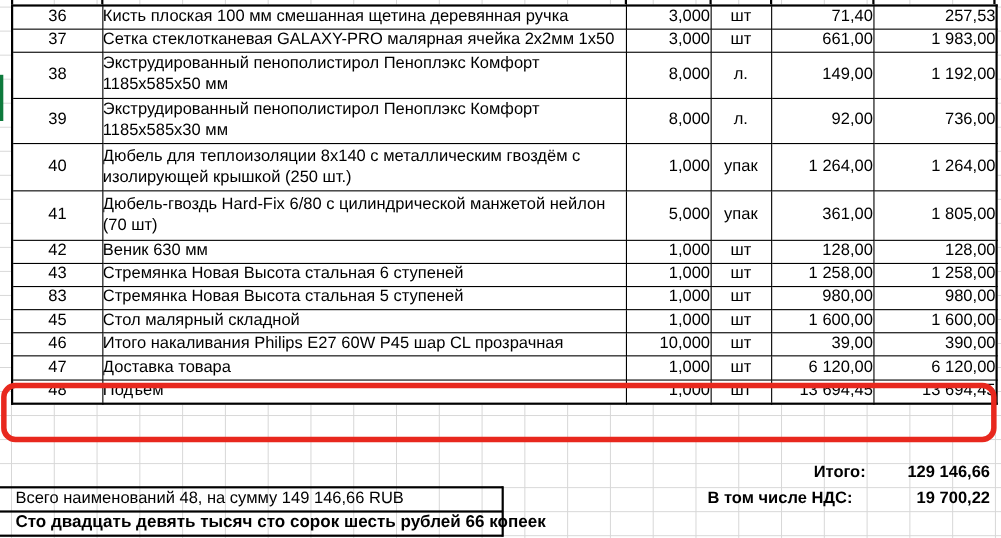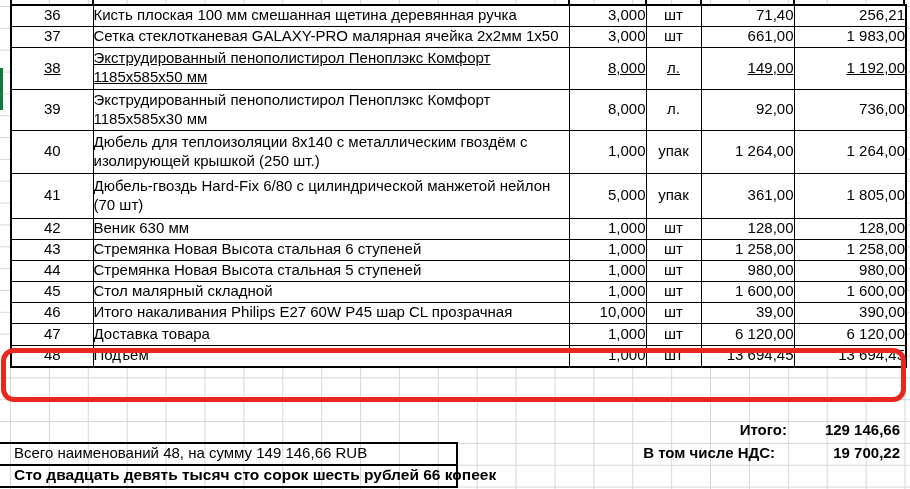--- a/index.html
+++ b/index.html
@@ -81,31 +81,31 @@
         <col style="width:93px">
         <col style="width:112px">
     </colgroup>
     <tbody>
         <tr style="height: 21px;">
           <td class="c-num">36</td>
           <td class="c-desc">Кисть плоская 100 мм смешанная щетина деревянная ручка</td>
           <td class="c-qty">3,000</td>
           <td class="c-unit">шт</td>
           <td class="c-price">71,40</td>
-          <td class="c-total">256,21</td>
+          <td class="c-total">257,53</td>
         </tr>
         <tr style="height: 21px;">
           <td class="c-num">37</td>
           <td class="c-desc">Сетка стеклотканевая GALAXY-PRO малярная ячейка 2х2мм 1х50</td>
           <td class="c-qty">3,000</td>
           <td class="c-unit">шт</td>
           <td class="c-price">661,00</td>
           <td class="c-total">1 983,00</td>
         </tr>
-        <tr style="height: 42px; text-decoration: underline;">
+        <tr style="height: 42px;">
           <td class="c-num">38</td>
           <td class="c-desc">Экструдированный пенополистирол Пеноплэкс Комфорт 1185х585х50 мм</td>
           <td class="c-qty">8,000</td>
           <td class="c-unit">л.</td>
           <td class="c-price">149,00</td>
           <td class="c-total">1 192,00</td>
         </tr>
         <tr style="height: 41px;">
           <td class="c-num">39</td>
           <td class="c-desc">Экструдированный пенополистирол Пеноплэкс Комфорт 1185х585х30 мм</td>
@@ -140,21 +140,21 @@
         </tr>
         <tr style="height: 21px;">
           <td class="c-num">43</td>
           <td class="c-desc">Стремянка Новая Высота стальная 6 ступеней</td>
           <td class="c-qty">1,000</td>
           <td class="c-unit">шт</td>
           <td class="c-price">1 258,00</td>
           <td class="c-total">1 258,00</td>
         </tr>
         <tr style="height: 21px;">
-          <td class="c-num">44</td>
+          <td class="c-num">83</td>
           <td class="c-desc">Стремянка Новая Высота стальная 5 ступеней</td>
           <td class="c-qty">1,000</td>
           <td class="c-unit">шт</td>
           <td class="c-price">980,00</td>
           <td class="c-total">980,00</td>
         </tr>
         <tr style="height: 21px;">
           <td class="c-num">45</td>
           <td class="c-desc">Стол малярный складной</td>
           <td class="c-qty">1,000</td>

